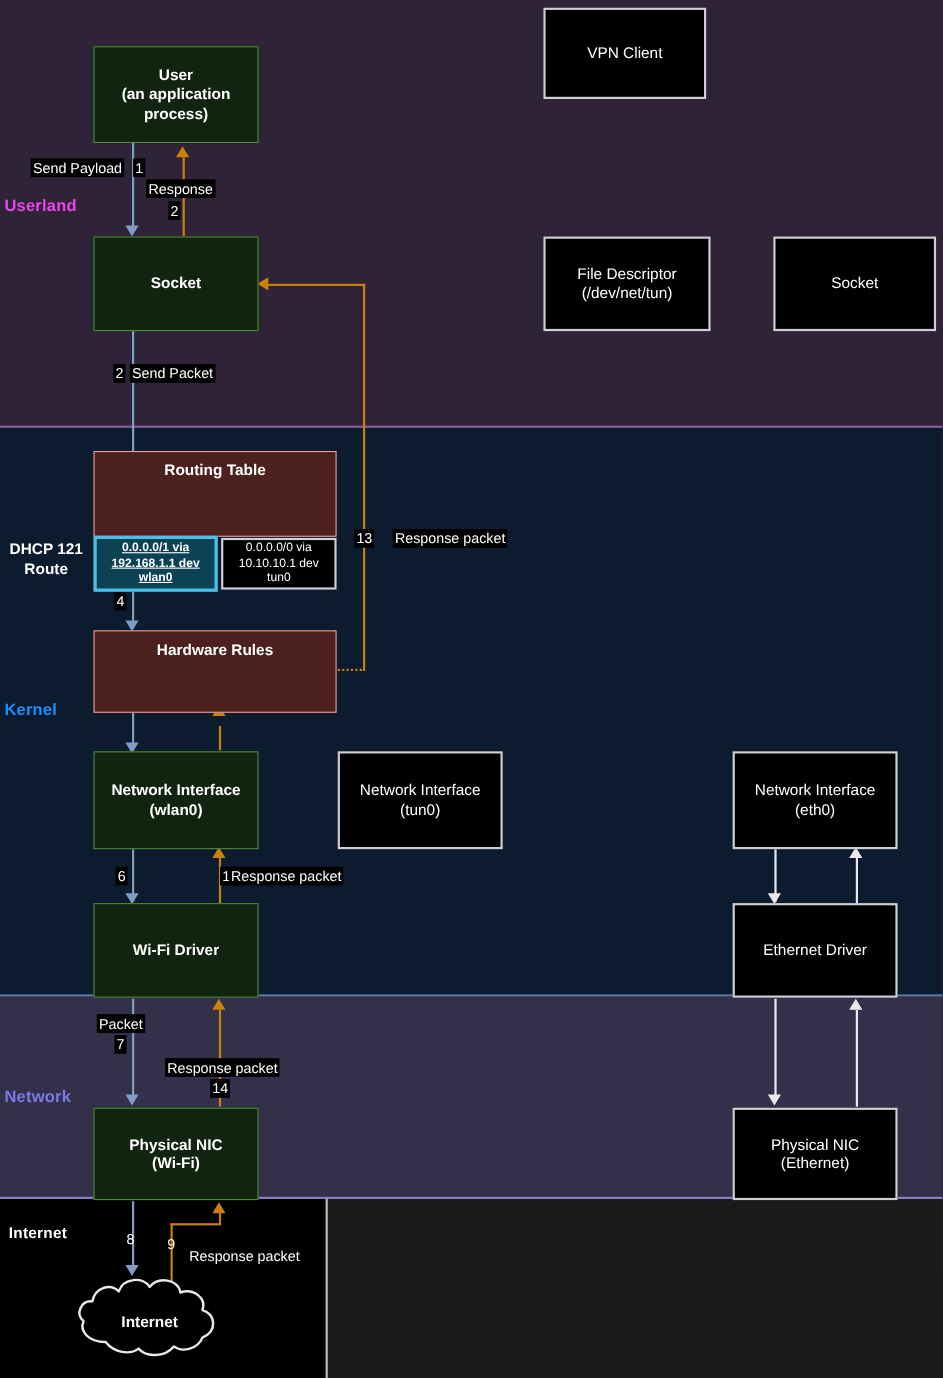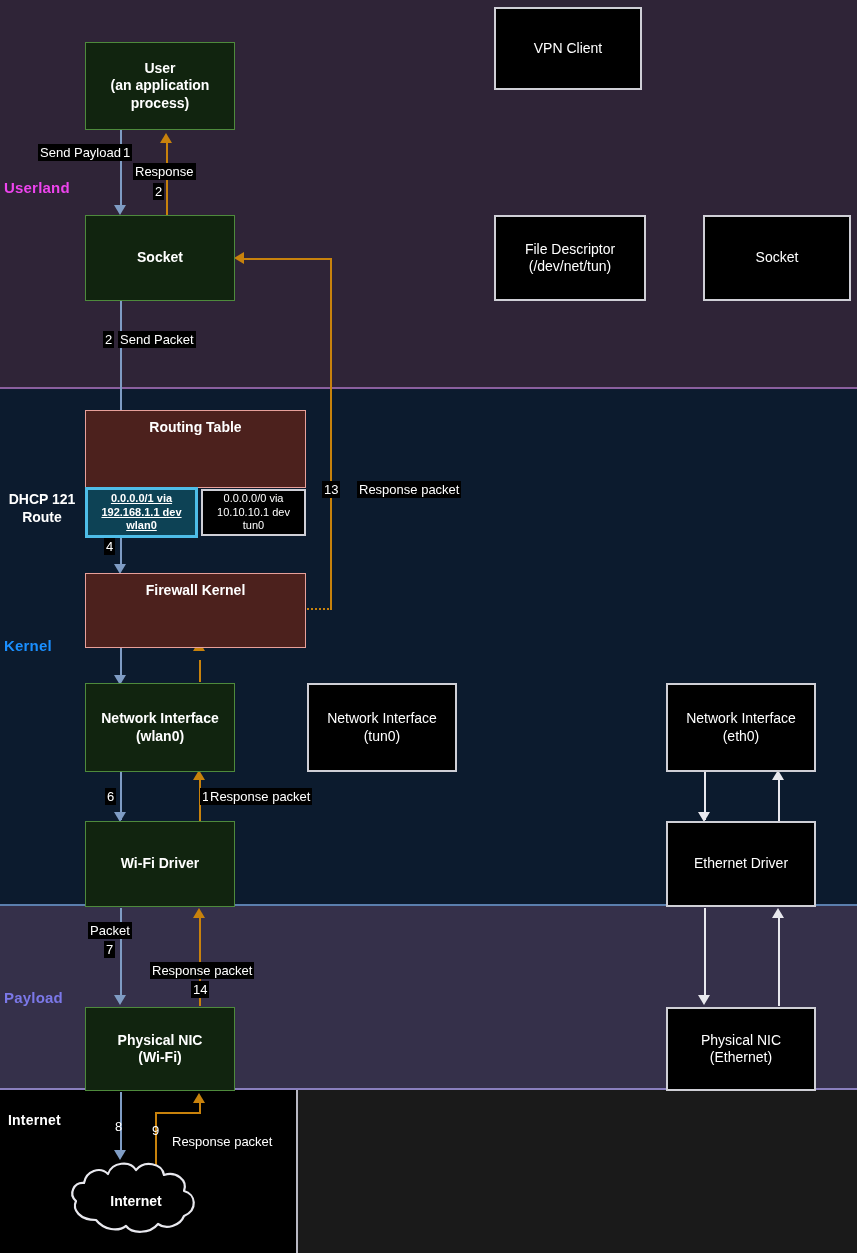--- a/index.html
+++ b/index.html
@@ -75,21 +75,21 @@
 <div id="stage">
 
   <div class="band" id="band-userland"></div>
   <div class="band" id="band-kernel"></div>
   <div class="band" id="band-hardware"></div>
   <div class="band" id="band-internet"></div>
   <div id="internet-black"></div>
 
   <div class="band-label" id="lbl-userland">Userland</div>
   <div class="band-label" id="lbl-kernel">Kernel</div>
-  <div class="band-label" id="lbl-hardware">Payload</div>
+  <div class="band-label" id="lbl-hardware">Network</div>
   <div class="band-label" id="lbl-internet">Internet</div>
 
   <div class="edge v-blue" style="left:120px;top:129px;height:78px;"></div>
   <div class="arrow arrow-down-blue" style="left:114px;top:205px;"></div>
 
   <div class="edge v-orange" style="left:166px;top:143px;height:72px;"></div>
   <div class="arrow arrow-up-orange" style="left:160px;top:133px;"></div>
 
   <div class="edge v-blue" style="left:120px;top:300px;height:110px;"></div>
 
@@ -135,21 +135,21 @@
 
   <div class="edge v-white" style="left:704px;top:772px;height:48px;"></div>
   <div class="arrow arrow-down-white" style="left:698px;top:812px;"></div>
   <div class="edge v-white" style="left:778px;top:780px;height:42px;"></div>
   <div class="arrow arrow-up-white" style="left:772px;top:770px;"></div>
   <div class="edge v-white" style="left:704px;top:908px;height:90px;"></div>
   <div class="arrow arrow-down-white" style="left:698px;top:995px;"></div>
   <div class="edge v-white" style="left:778px;top:918px;height:88px;"></div>
   <div class="arrow arrow-up-white" style="left:772px;top:908px;"></div>
 
-  <div class="chip" style="left:28px;top:144px;margin-left:10px;">Send Payload</div>
+  <div class="chip" style="left:28px;top:144px;">Send Payload</div>
   <div class="chip" style="left:121px;top:144px;">1</div>
   <div class="chip" style="left:133px;top:163px;">Response</div>
   <div class="chip" style="left:153px;top:183px;">2</div>
 
   <div class="chip" style="left:103px;top:331px;">2</div>
   <div class="chip" style="left:118px;top:331px;">Send Packet</div>
 
   <div class="chip" style="left:104px;top:440px;">3</div>
   <div class="chip" style="left:104px;top:538px;">4</div>
   <div class="chip" style="left:104px;top:615px;">5</div>
@@ -217,21 +217,21 @@
 
   <div class="box box-route" style="left:201px;top:489px;width:105px;height:47px;">
     <div>
       <div>0.0.0.0/0 via</div>
       <div>10.10.10.1 dev</div>
       <div>tun0</div>
     </div>
   </div>
 
   <div class="box box-maroon" style="left:85px;top:573px;width:221px;height:75px;">
-    <span>Firewall Kernel</span>
+    <span>Hardware Rules</span>
   </div>
 
   <div class="box box-green" style="left:85px;top:683px;width:150px;height:89px;">
     <div>
       <div>Network Interface</div>
       <div>(wlan0)</div>
     </div>
   </div>
 
   <div class="box box-black" style="left:307px;top:683px;width:150px;height:89px;">

